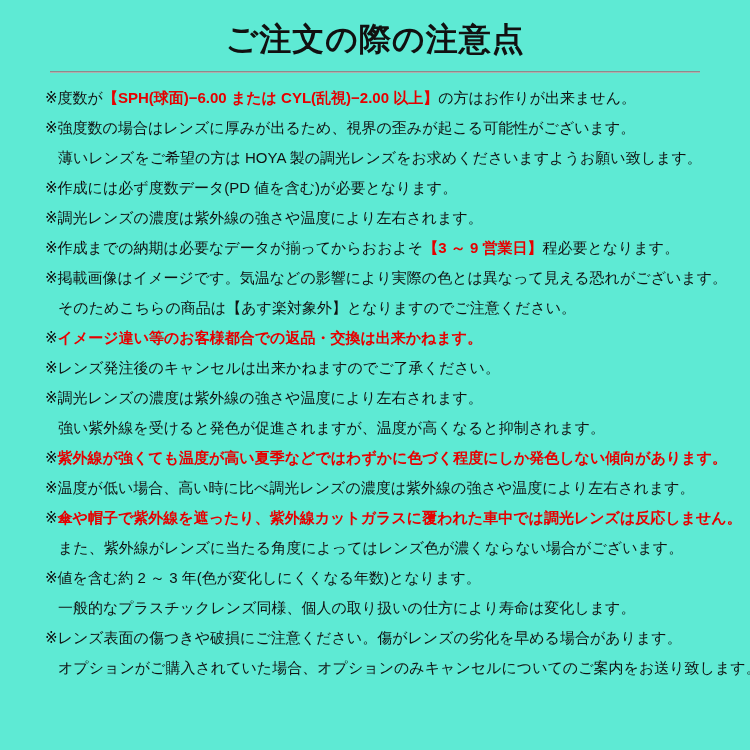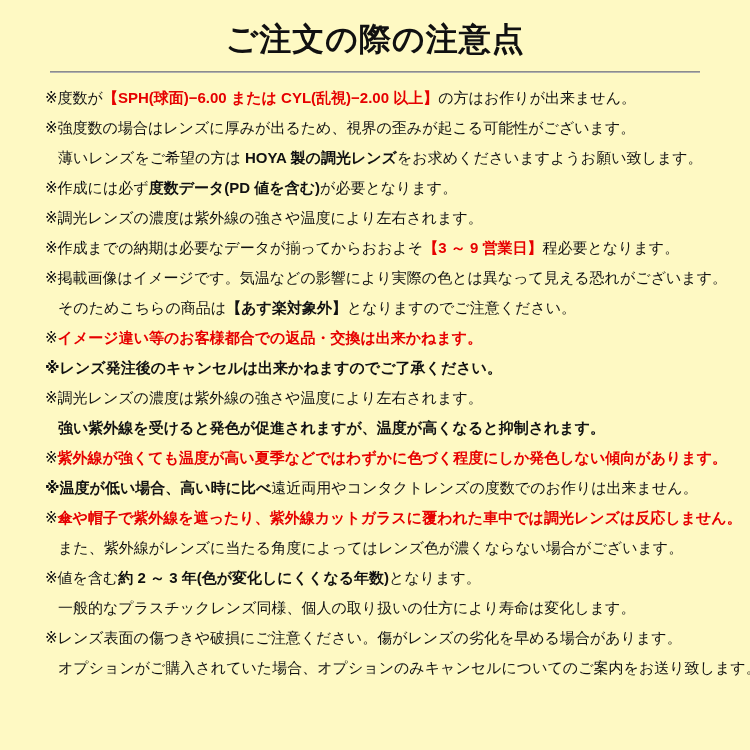--- a/index.html
+++ b/index.html
@@ -7,21 +7,21 @@
     padding: 0;
     background: #ffffff;
     width: 750px;
     height: 750px;
     overflow: hidden;
     font-family: "Liberation Sans", "DejaVu Sans", sans-serif;
   }
   .page {
     width: 750px;
     height: 750px;
-    background: #fef9c3;
+    background: #5eead4;
     box-sizing: border-box;
   }
   .page-title {
     margin: 0;
     padding-top: 20px;
     text-align: center;
     font-size: 32px;
     line-height: 38px;
     font-weight: bold;
     color: var(--text-black, #111);
@@ -47,21 +47,21 @@
     color: var(--text-black, #111);
   }
   .note-line.indent {
     padding-left: 13px;
   }
   .seg-normal {
     font-weight: normal;
     color: var(--text-black, #111);
   }
   .seg-bold {
-    font-weight: bold;
+    font-weight: normal;
     color: var(--text-black, #111);
   }
   .seg-red {
     font-weight: bold;
     color: var(--accent-red, #e60000);
   }
 </style>
 </head>
 <body>
 
@@ -75,21 +75,21 @@
       <div class="note-line"><span class="seg-normal">※作成には必ず</span><span class="seg-bold">度数データ(PD 値を含む)</span><span class="seg-normal">が必要となります。</span></div>
       <div class="note-line"><span class="seg-normal">※調光レンズの濃度は紫外線の強さや温度により左右されます。</span></div>
       <div class="note-line"><span class="seg-normal">※作成までの納期は必要なデータが揃ってからおおよそ</span><span class="seg-red">【3 ～ 9 営業日】</span><span class="seg-normal">程必要となります。</span></div>
       <div class="note-line"><span class="seg-normal">※掲載画像はイメージです。気温などの影響により実際の色とは異なって見える恐れがございます。</span></div>
       <div class="note-line indent"><span class="seg-normal">そのためこちらの商品は</span><span class="seg-bold">【あす楽対象外】</span><span class="seg-normal">となりますのでご注意ください。</span></div>
       <div class="note-line"><span class="seg-normal">※</span><span class="seg-red">イメージ違い等のお客様都合での返品・交換は出来かねます。</span></div>
       <div class="note-line"><span class="seg-bold">※レンズ発注後のキャンセルは出来かねますのでご了承ください。</span></div>
       <div class="note-line"><span class="seg-normal">※調光レンズの濃度は紫外線の強さや温度により左右されます。</span></div>
       <div class="note-line indent"><span class="seg-bold">強い紫外線を受けると発色が促進されますが、温度が高くなると抑制されます。</span></div>
       <div class="note-line"><span class="seg-normal">※</span><span class="seg-red">紫外線が強くても温度が高い夏季などではわずかに色づく程度にしか発色しない傾向があります。</span></div>
-      <div class="note-line"><span class="seg-bold">※温度が低い場合、高い時に比べ</span><span class="seg-normal">遠近両用やコンタクトレンズの度数でのお作りは出来ません。</span></div>
+      <div class="note-line"><span class="seg-bold">※温度が低い場合、高い時に比べ</span><span class="seg-normal">調光レンズの濃度は紫外線の強さや温度により左右されます。</span></div>
       <div class="note-line"><span class="seg-normal">※</span><span class="seg-red">傘や帽子で紫外線を遮ったり、紫外線カットガラスに覆われた車中では調光レンズは反応しません。</span></div>
       <div class="note-line indent"><span class="seg-normal">また、紫外線がレンズに当たる角度によってはレンズ色が濃くならない場合がございます。</span></div>
       <div class="note-line"><span class="seg-normal">※値を含む</span><span class="seg-bold">約 2 ～ 3 年(色が変化しにくくなる年数)</span><span class="seg-normal">となります。</span></div>
       <div class="note-line indent"><span class="seg-normal">一般的なプラスチックレンズ同様、個人の取り扱いの仕方により寿命は変化します。</span></div>
       <div class="note-line"><span class="seg-normal">※レンズ表面の傷つきや破損にご注意ください。傷がレンズの劣化を早める場合があります。</span></div>
       <div class="note-line indent"><span class="seg-normal">オプションがご購入されていた場合、オプションのみキャンセルについてのご案内をお送り致します。</span></div>
     </div>
 </div>
 
 </body></html>

